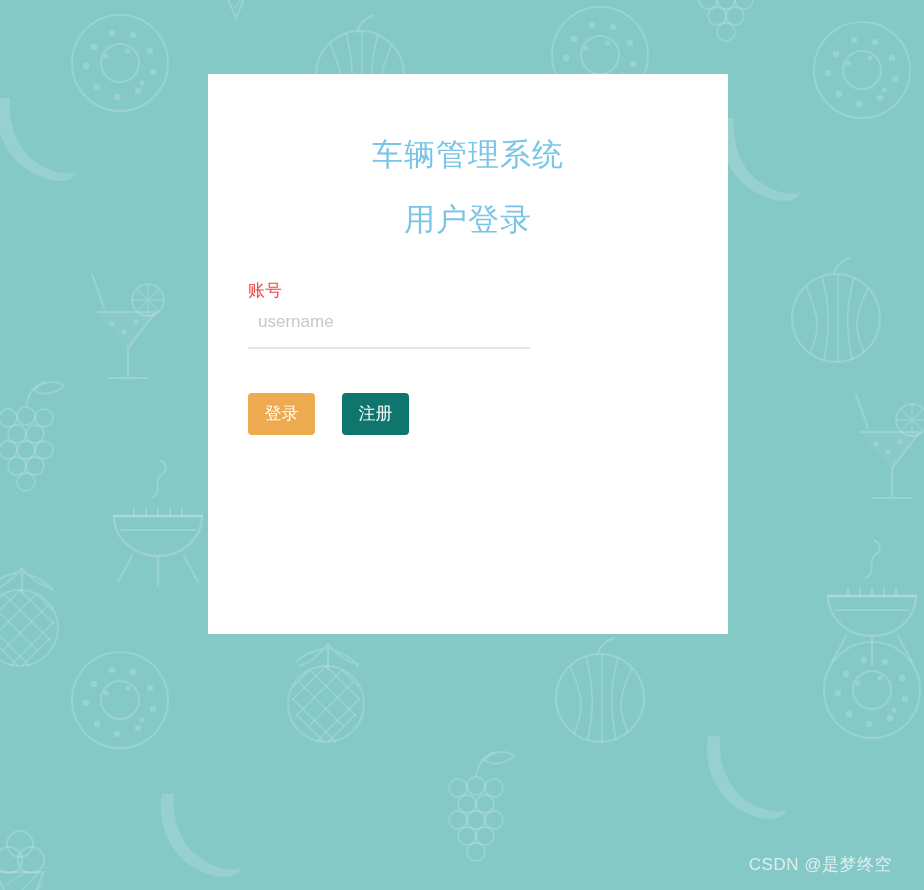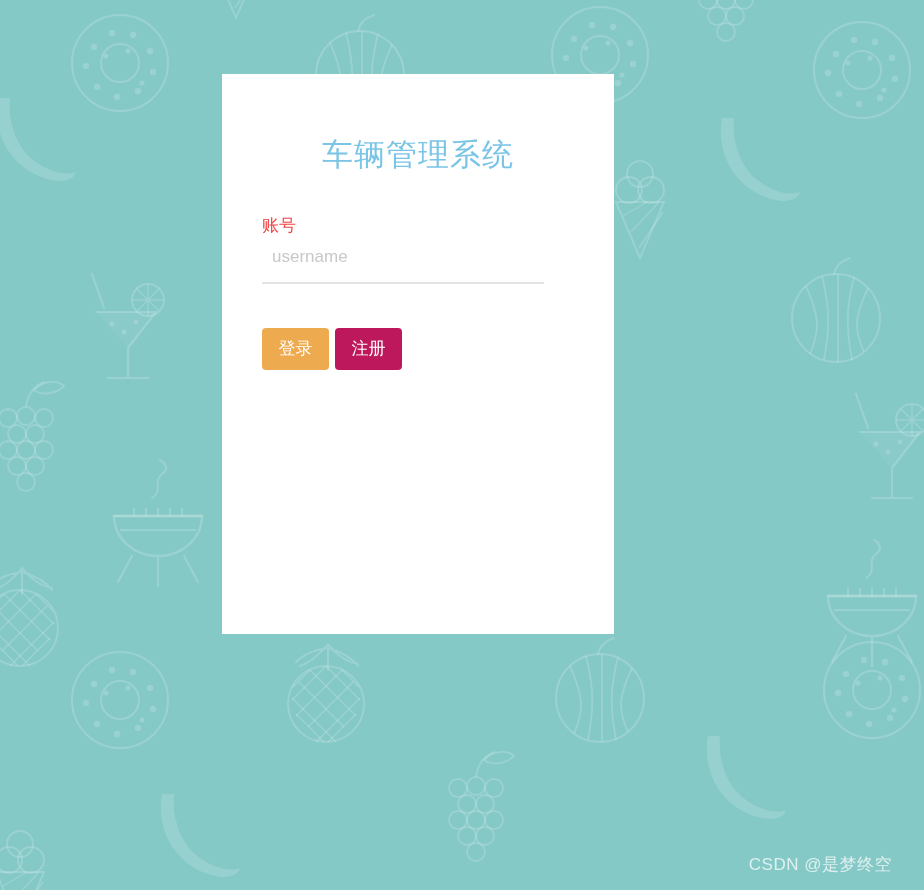--- a/index.html
+++ b/index.html
@@ -24,23 +24,23 @@
   }
   #bg-pattern svg {
     display: block;
     width: 100%;
     height: 100%;
   }
 
   
   #login-card {
     position: absolute;
-    left: 222px;
+    left: 208px;
     top: 74px;
-    width: 392px;
+    width: 520px;
     height: 560px;
     background: #ffffff;
     z-index: 5;
     box-sizing: border-box;
   }
 
   .card-title {
     text-align: center;
     color: #7ac5e6;
     font-size: 31px;
@@ -108,21 +108,21 @@
     font-size: 17px;
     width: 67px;
     height: 42px;
     cursor: pointer;
     font-family: "Liberation Sans", "DejaVu Sans", sans-serif;
     padding: 0;
     line-height: 42px;
     text-align: center;
   }
   #login-button    { background: #eeaa4e; }
-  #register-button { background: #be185d; }
+  #register-button { background: #0f766e; margin-left: 21px; }
 
   
   #watermark {
     position: absolute;
     right: 32px;
     bottom: 14px;
     color: rgba(255,255,255,0.72);
     font-size: 17px;
     z-index: 10;
     white-space: nowrap;
@@ -257,20 +257,21 @@
       <use href="#ic-banana" x="0" y="0" transform="translate(196,836)"></use>
       <use href="#ic-icecream" x="0" y="0" transform="translate(20,880)"></use>
     </g>
   </svg>
 </div>
 
 <div id="login-card">
 
   <h1 class="card-title" id="title-main">车辆管理系统</h1>
 
+  <h2 class="card-title" id="title-sub">用户登录</h2>
 
   <div class="form-area">
 
     <div class="field-group">
       <label class="field-label">账号</label>
       <input class="field-input" id="username-input" type="text" placeholder="username" style="">
     </div>
 
 
     <div class="button-row">

